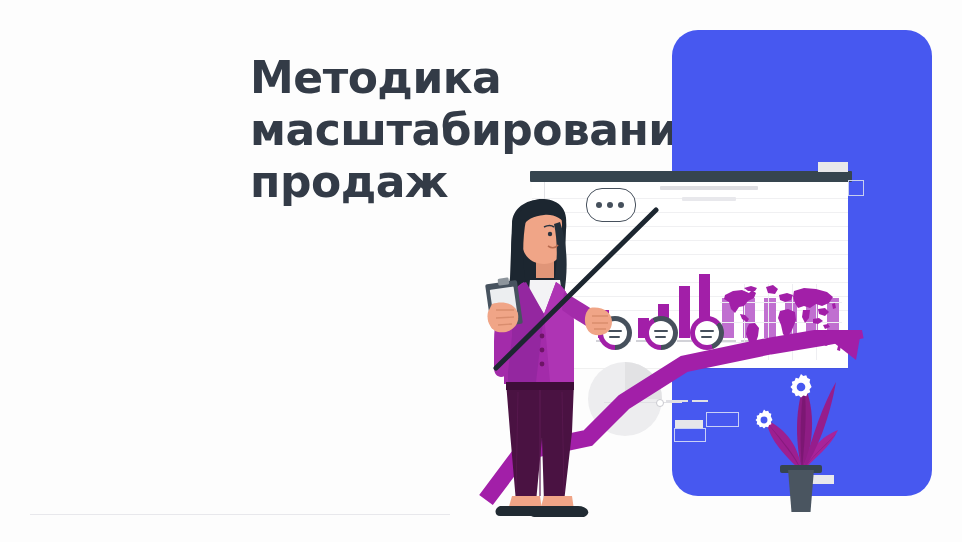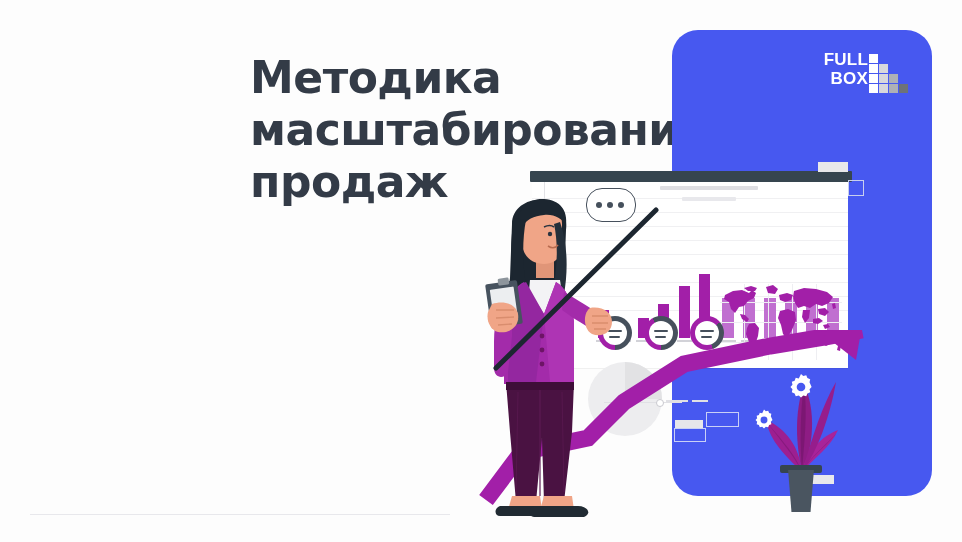--- a/index.html
+++ b/index.html
@@ -200,42 +200,20 @@
   <div id="title-block">
     <h1 id="slide-title" style="color: rgb(51, 59, 71);">Методика
 масштабирования
 продаж</h1>
   </div>
 
   <div id="illustration">
 
     <div class="abs" id="blue-panel" style="background: rgb(71, 88, 240);"></div>
 
-    <div class="abs" id="logo">
-      <div id="logo-text">
-        <div>FULL</div>
-        <div>BOX</div>
-      </div>
-      <div id="logo-blocks">
-
-        <span class="lb" style="left:0px;top:0px;background:#ffffff"></span>
-        <span class="lb" style="left:0px;top:10px;background:#ffffff"></span>
-        <span class="lb" style="left:0px;top:20px;background:#ffffff"></span>
-        <span class="lb" style="left:0px;top:30px;background:#ffffff"></span>
-
-        <span class="lb" style="left:10px;top:10px;background:#d8d8dc"></span>
-        <span class="lb" style="left:10px;top:20px;background:#d8d8dc"></span>
-        <span class="lb" style="left:10px;top:30px;background:#d8d8dc"></span>
-
-        <span class="lb" style="left:20px;top:20px;background:#aeb0b5"></span>
-        <span class="lb" style="left:20px;top:30px;background:#aeb0b5"></span>
-
-        <span class="lb" style="left:30px;top:30px;background:#6d7278"></span>
-      </div>
-    </div>
 
     <div class="abs chip" style="left:205px;top:420px;width:28px;height:9px;background:#e6e6ea;"></div>
     <div class="abs chip" style="left:236px;top:412px;width:31px;height:13px;border:1px solid #c9d0f6;"></div>
     <div class="abs chip" style="left:204px;top:428px;width:30px;height:12px;border:1px solid #c9d0f6;"></div>
     <div class="abs chip" style="left:334px;top:475px;width:30px;height:9px;background:#e8e8ec;"></div>
 
     <div class="abs" id="whiteboard">
 
       <div class="abs wb-line" style="top:22px"></div>
       <div class="abs wb-line" style="top:36px"></div>

